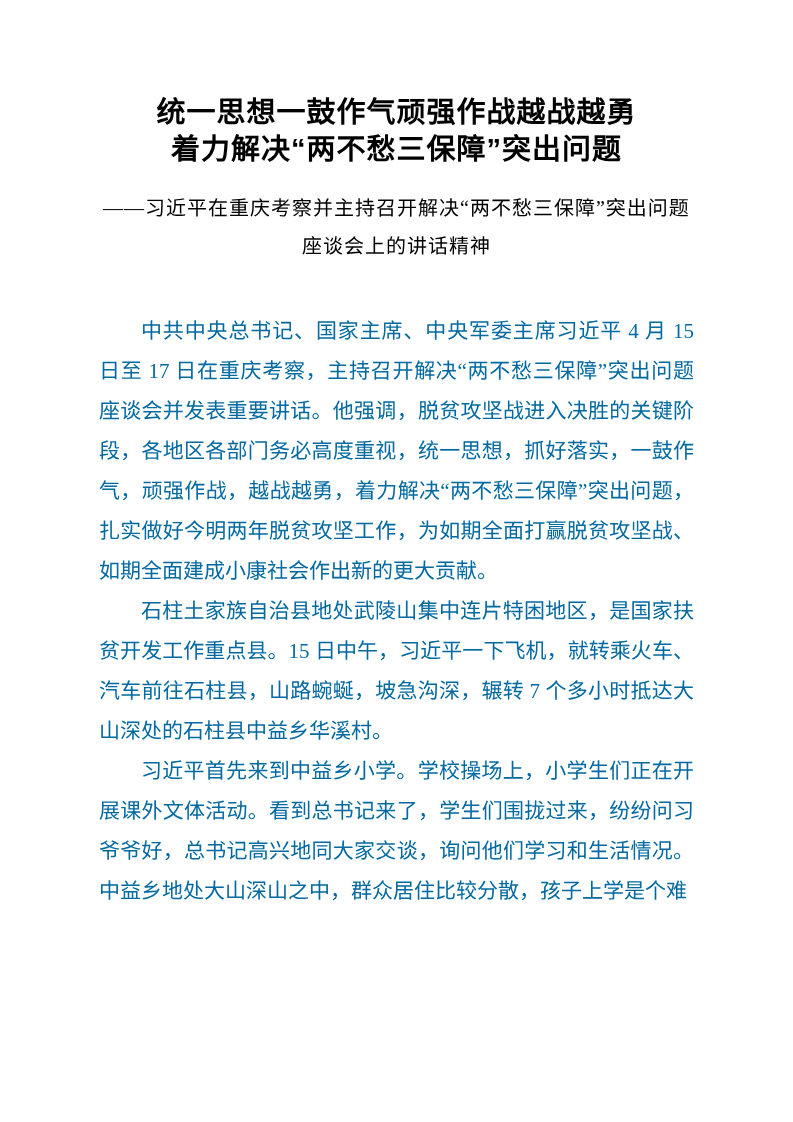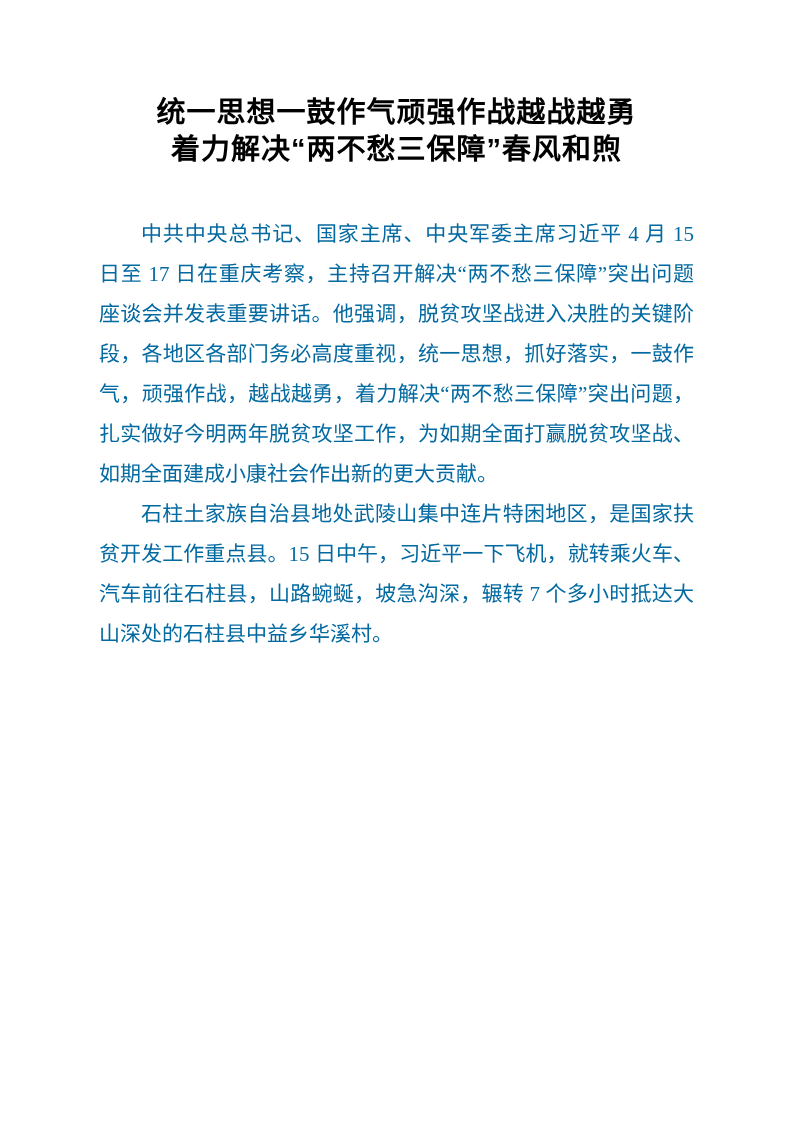--- a/index.html
+++ b/index.html
@@ -56,22 +56,24 @@
     word-break: break-all;
   }
 </style>
 </head>
 <body>
 
 <div class="page">
 
   <h1 class="doc-title">
     <span class="title-line">统一思想一鼓作气顽强作战越战越勇</span>
-    <span class="title-line">着力解决“两不愁三保障”春风和煦</span>
+    <span class="title-line">着力解决“两不愁三保障”突出问题</span>
   </h1>
 
+  <div class="doc-subtitle">——习近平在重庆考察并主持召开解决“两不愁三保障”突出问题座谈会上的讲话精神</div>
 
   <div class="doc-body">
     <p>中共中央总书记、国家主席、中央军委主席习近平 4 月 15 日至 17 日在重庆考察，主持召开解决“两不愁三保障”突出问题座谈会并发表重要讲话。他强调，脱贫攻坚战进入决胜的关键阶段，各地区各部门务必高度重视，统一思想，抓好落实，一鼓作气，顽强作战，越战越勇，着力解决“两不愁三保障”突出问题，扎实做好今明两年脱贫攻坚工作，为如期全面打赢脱贫攻坚战、如期全面建成小康社会作出新的更大贡献。</p>
     <p>石柱土家族自治县地处武陵山集中连片特困地区，是国家扶贫开发工作重点县。15 日中午，习近平一下飞机，就转乘火车、汽车前往石柱县，山路蜿蜒，坡急沟深，辗转 7 个多小时抵达大山深处的石柱县中益乡华溪村。</p>
+    <p>习近平首先来到中益乡小学。学校操场上，小学生们正在开展课外文体活动。看到总书记来了，学生们围拢过来，纷纷问习爷爷好，总书记高兴地同大家交谈，询问他们学习和生活情况。中益乡地处大山深山之中，群众居住比较分散，孩子上学是个难</p>
   </div>
 
 </div>
 
 </body></html>

